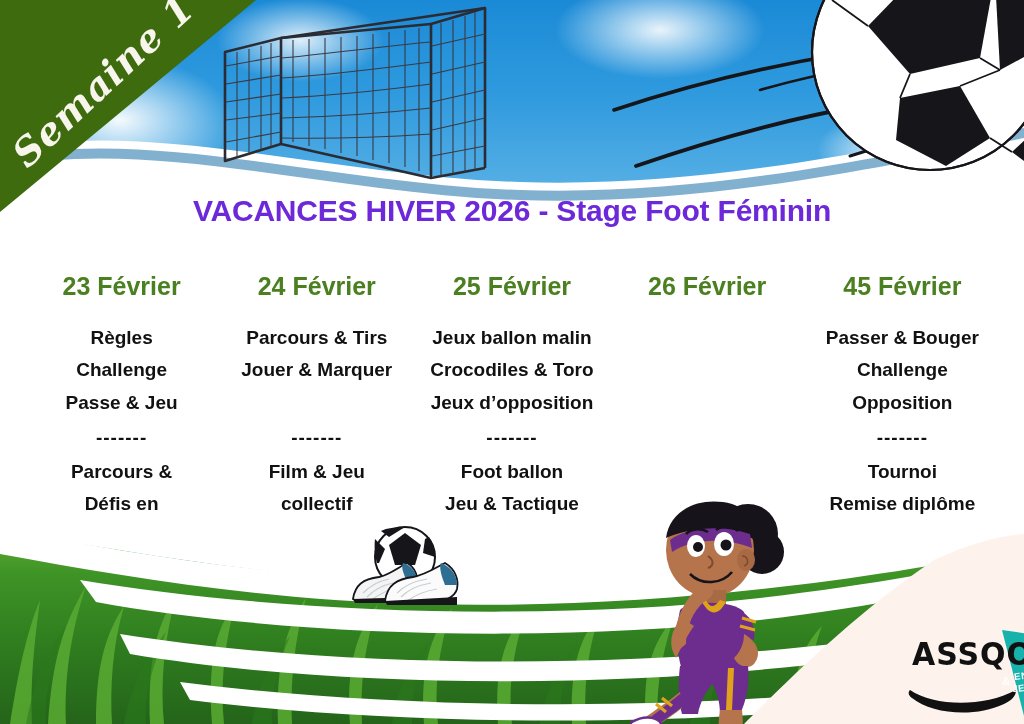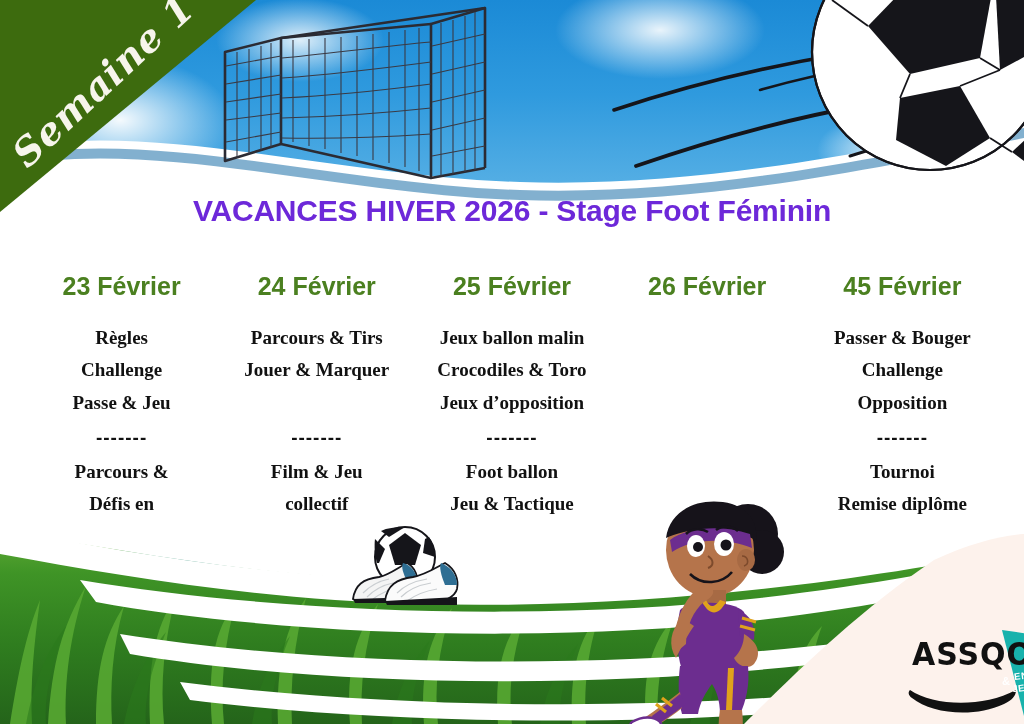--- a/index.html
+++ b/index.html
@@ -52,21 +52,21 @@
   .grid {
     position:absolute; left:24px; top:272px; width:976px;
     display:flex; align-items:flex-start;
   }
   .col { width:195.2px; text-align:center; }
   .col-date {
     font-size:25px; font-weight:bold; color:#4b8020;
     line-height:1.18; margin-bottom:20px; white-space:nowrap;
   }
   .col-lines { font-size:19px; font-weight:bold; color:#111111; line-height:1.72; }
-  .col-lines .line { white-space:nowrap;font-family:Liberation Serif, serif; }
+  .col-lines .line { white-space:nowrap; }
   .sep { font-size:19px; font-weight:bold; color:#111; letter-spacing:1px; line-height:1.9; }
 
   
   .bottom { position:absolute; left:0; bottom:0; width:1024px; height:210px; overflow:hidden; }
   .grass {
     position:absolute; left:0; top:0; width:1024px; height:210px;
     background:
       radial-gradient(ellipse 130px 60px at 200px 30px, rgba(60,150,220,.85) 0%, rgba(60,150,220,0) 72%),
       radial-gradient(ellipse 150px 55px at 620px 40px, rgba(40,140,215,.9) 0%, rgba(40,140,215,0) 72%),
       linear-gradient(180deg,#6fb53c 0%, #3f9426 28%, #2f7d1f 62%, #24641a 100%);

